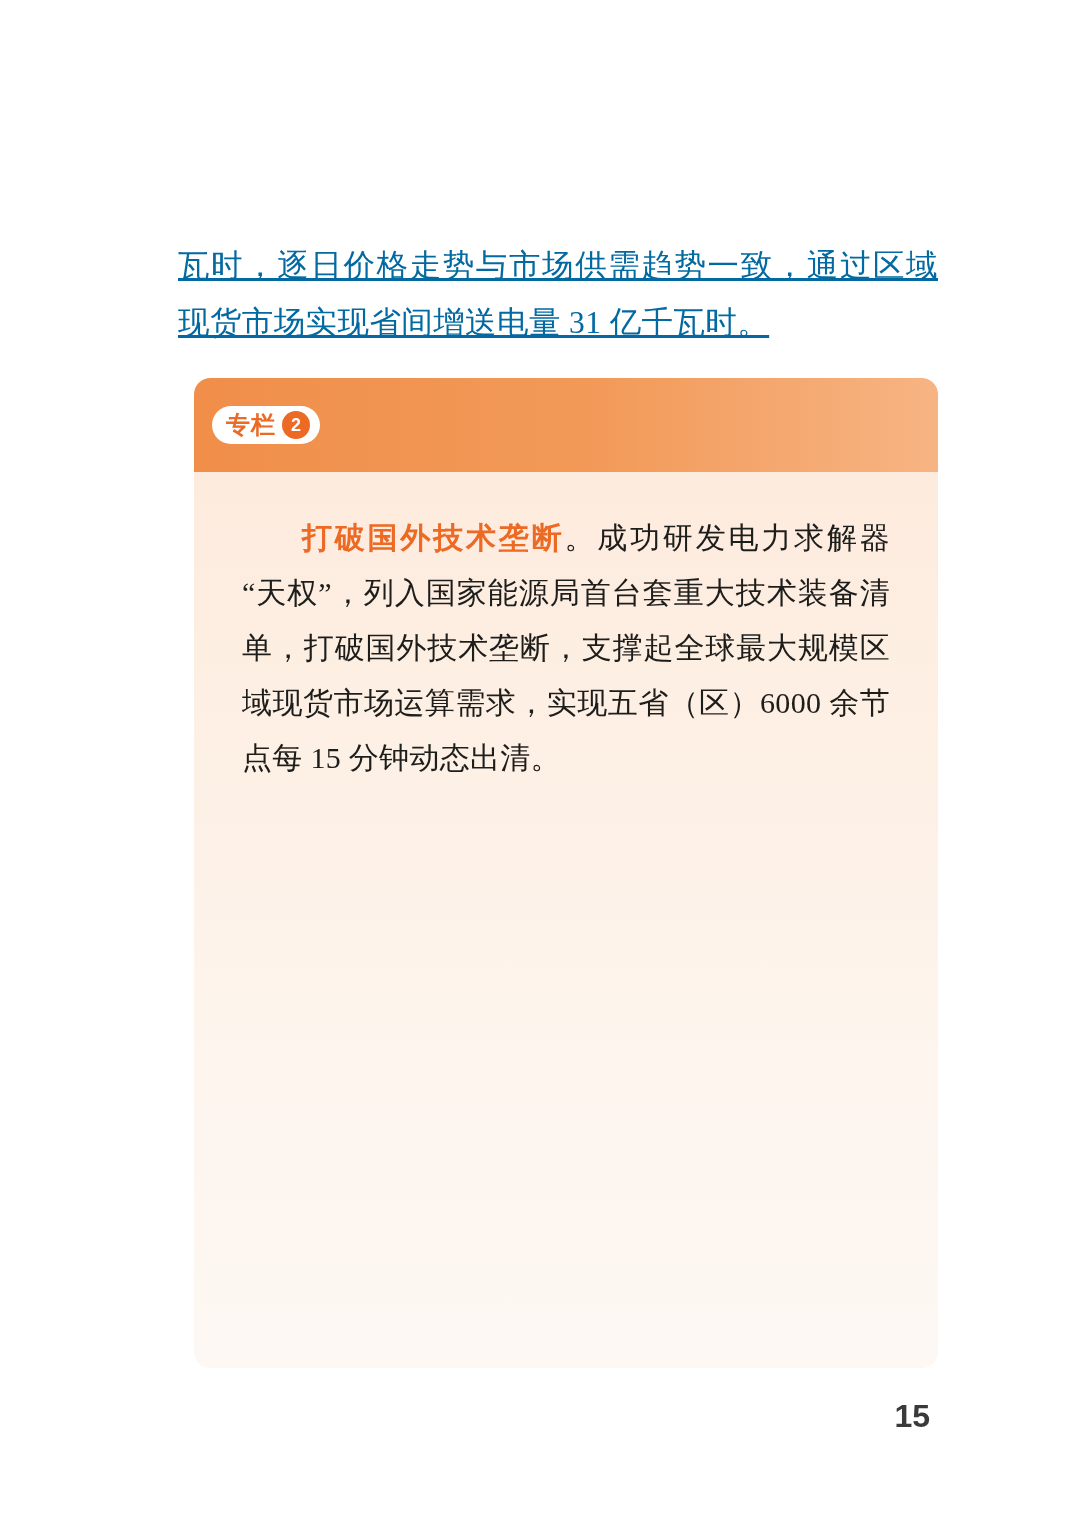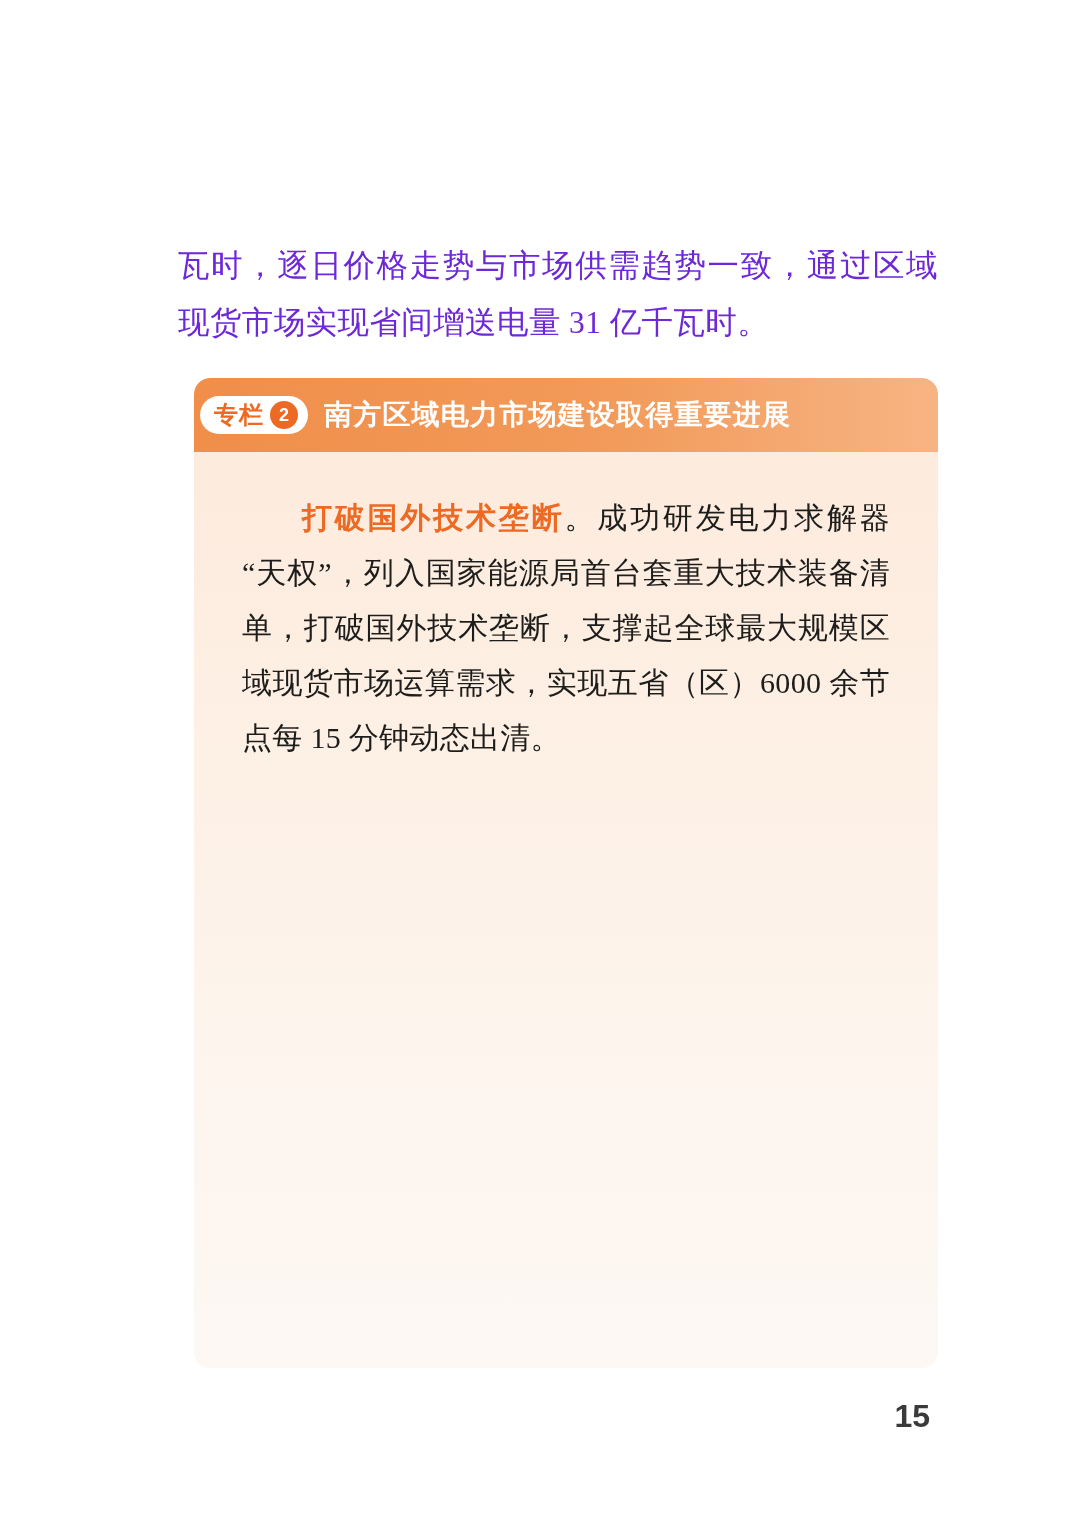--- a/index.html
+++ b/index.html
@@ -38,44 +38,45 @@
   .lead-para {
     position: absolute;
     top: 205px;
     left: 178px;
     width: 760px;
     font-size: 31.5px;
     line-height: 57px;
     letter-spacing: 0.4px;
     text-align: justify;
     text-justify: inter-ideograph;
-    color: #6d28d9;
+    color: #0369a1;
+    text-decoration: underline;
   }
 
   
   .column-box {
     position: absolute;
     left: 194px;
     top: 378px;
     width: 744px;
     height: 990px;
     border-radius: 16px;
     background: linear-gradient(180deg, #fdeadb 0%, #fdf0e5 38%, #fdf5ee 70%, #fdf8f4 100%);
     overflow: hidden;
   }
 
   .column-head {
     position: relative;
-    height: 74px;
+    height: 94px;
     background: linear-gradient(90deg, #f08e4a 0%, #f29a59 55%, #f7b483 100%);
     border-top-left-radius: 16px;
     border-top-right-radius: 16px;
     display: flex;
     align-items: center;
-    padding-left: 6px;
+    padding-left: 18px;
     box-sizing: border-box;
   }
 
   .badge {
     display: flex;
     align-items: center;
     gap: 6px;
     background: #ffffff;
     border-radius: 22px;
     padding: 3px 10px 3px 14px;
@@ -155,21 +156,20 @@
 
   <p class="lead-para">瓦时，逐日价格走势与市场供需趋势一致，通过区域现货市场实现省间增送电量 31 亿千瓦时。</p>
 
   <div class="column-box">
 
     <div class="column-head">
       <div class="badge">
         <span class="badge-text">专栏</span>
         <span class="badge-num">2</span>
       </div>
-      <div class="column-title">南方区域电力市场建设取得重要进展</div>
     </div>
 
     <div class="column-body">
 
 
 
       <p class="col-para"><span class="kw">打破国外技术垄断</span><span>。成功研发电力求解器“天权”，列入国家能源局首台套重大技术装备清单，打破国外技术垄断，支撑起全球最大规模区域现货市场运算需求，实现五省（区）6000 余节点每 15 分钟动态出清。</span></p>
 
     </div>
   </div>

